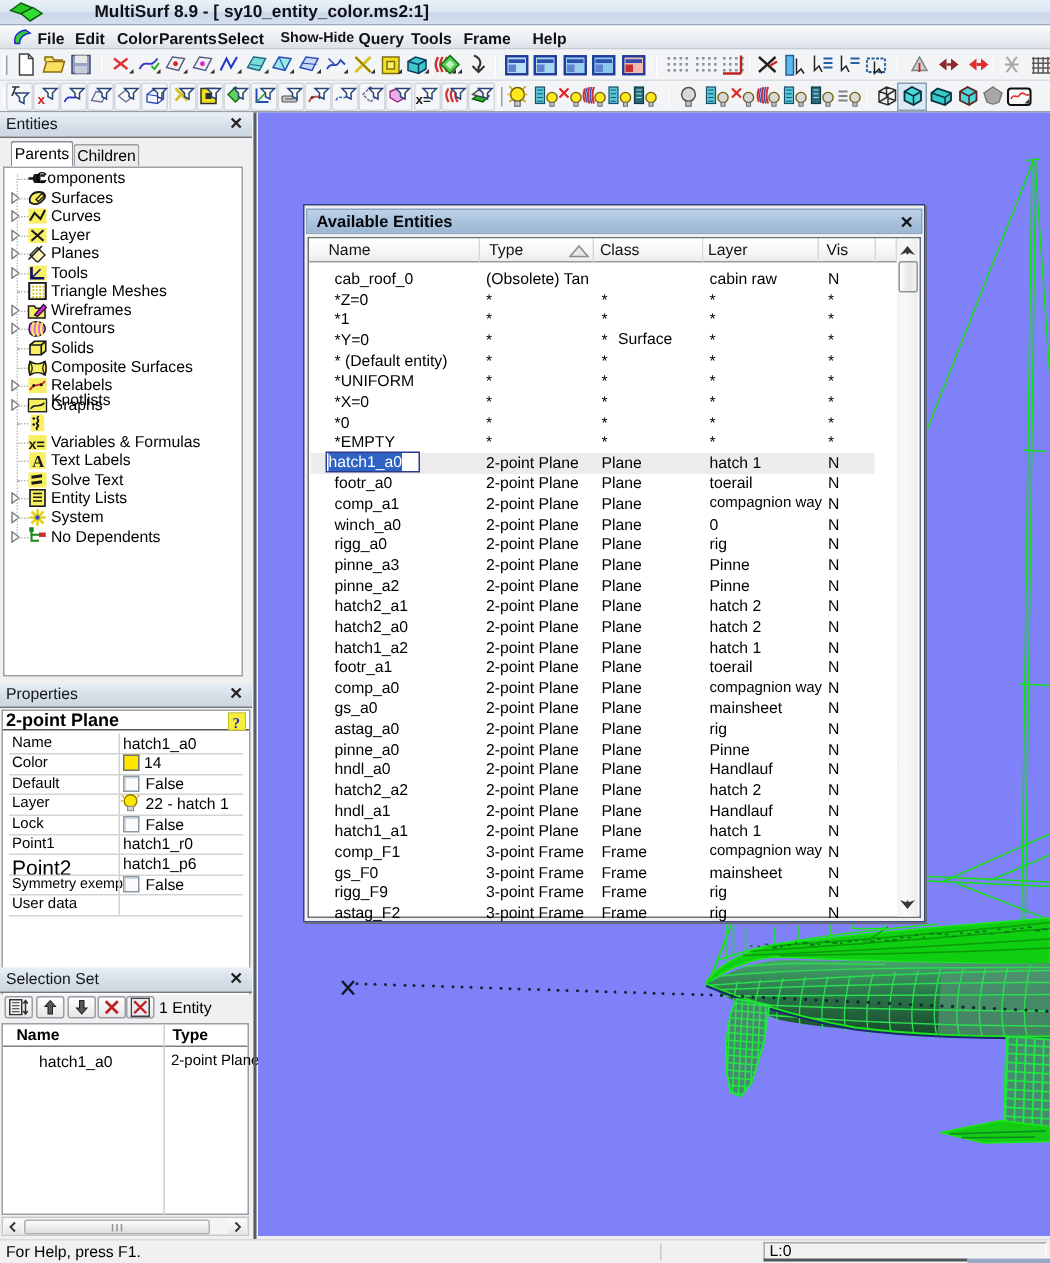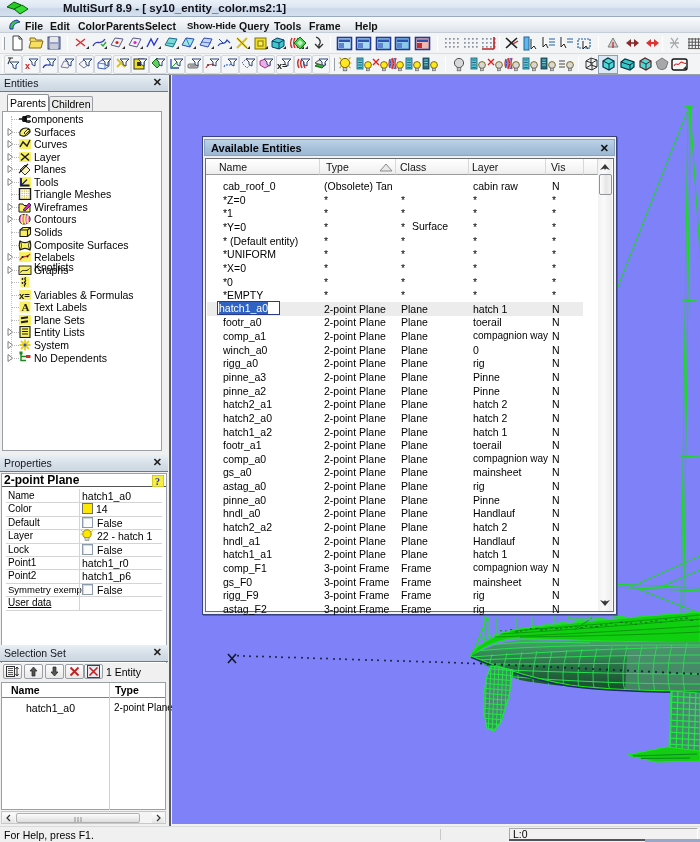--- a/index.html
+++ b/index.html
@@ -640,21 +640,21 @@
 <svg class="abs" style="left:15px; top:189.25px;" width="14" height="12" viewBox="0 0 14 12">
           <rect x="1.5" y="0.5" width="11" height="11" fill="#f8f060"></rect>
           <text x="3.5" y="10" font-size="11" font-weight="bold" fill="#1a1a1a" font-family="Liberation Serif">A</text>
         </svg>
 <div class="abs" style="left:31px; top:189.2px; white-space:nowrap;">Text Labels</div>
 <div class="abs" style="left:8px; top:207.8px; width:8px; height:1px; border-top:1px dotted #b8b8b8;"></div>
 <svg class="abs" style="left:15px; top:201.8px;" width="14" height="12" viewBox="0 0 14 12">
           <rect x="1" y="1" width="12" height="10" fill="#f8f060"></rect>
           <path d="M3 4.2 L10 3.2 M3 8.2 L10 7.2" stroke="#1a1a1a" stroke-width="2"></path>
         </svg>
-<div class="abs" style="left:31px; top:201.8px; white-space:nowrap;">Plane Sets</div>
+<div class="abs" style="left:31px; top:201.8px; white-space:nowrap;">Solve Text</div>
 <svg class="abs" style="left:3px; top:216.4px" width="8" height="8" viewBox="0 0 8 8">
           <path d="M2 0.5 L6.5 4 L2 7.5 Z" fill="#fff" stroke="#808080" stroke-width="1"></path>
         </svg>
 <div class="abs" style="left:8px; top:220.4px; width:8px; height:1px; border-top:1px dotted #b8b8b8;"></div>
 <svg class="abs" style="left:15px; top:214.35000000000002px;" width="14" height="12" viewBox="0 0 14 12">
           <rect x="2" y="0.5" width="10" height="11" fill="#f8f060" stroke="#1a1a1a" stroke-width="1.1"></rect>
           <path d="M4 3 L10 3 M4 5.5 L10 5.5 M4 8 L10 8" stroke="#1a1a1a" stroke-width="1"></path>
         </svg>
 <div class="abs" style="left:31px; top:214.4px; white-space:nowrap;">Entity Lists</div>
 <svg class="abs" style="left:3px; top:228.9px" width="8" height="8" viewBox="0 0 8 8">
@@ -713,28 +713,28 @@
         <path d="M1 1 L3 3 M13 1 L11 3 M0.5 5 L2.5 5" stroke="#d8c020" stroke-width="1"></path>
       </svg>
 <div class="abs" style="left:97px; top:57.2px;">22 - hatch 1</div>
 <div class="abs" style="left:8px; top:70.6px; width:74px; white-space:nowrap; font-size:10px;">Lock</div>
 <div class="abs" style="left:6px; top:83.0px; width:156px; height:1px; background:#d4d4d4;"></div>
 <div class="abs" style="left:82px; top:70.6px; width:11px; height:11px; background:#fbfbfb; border:1px solid #8a9aa8; box-shadow:inset 1px 1px 0 #d0d8e0;"></div>
 <div class="abs" style="left:97px; top:70.6px;">False</div>
 <div class="abs" style="left:8px; top:84.0px; width:74px; white-space:nowrap; font-size:10px;">Point1</div>
 <div class="abs" style="left:6px; top:96.4px; width:156px; height:1px; background:#d4d4d4;"></div>
 <div class="abs" style="left:82px; top:84.0px;">hatch1_r0</div>
-<div class="abs" style="left:8px; top:97.4px; width:92px; white-space:nowrap; font-size:10px;">Point2</div>
+<div class="abs" style="left:8px; top:97.4px; width:92px; white-space:nowrap; font-size:14px;">Point2</div>
 <div class="abs" style="left:6px; top:109.8px; width:156px; height:1px; background:#d4d4d4;"></div>
 <div class="abs" style="left:82px; top:97.4px;">hatch1_p6</div>
 <div class="abs" style="left:8px; top:110.8px; width:74px; white-space:nowrap; font-size:9.5px;">Symmetry exempt</div>
 <div class="abs" style="left:6px; top:123.2px; width:156px; height:1px; background:#d4d4d4;"></div>
 <div class="abs" style="left:82px; top:110.8px; width:11px; height:11px; background:#fbfbfb; border:1px solid #8a9aa8; box-shadow:inset 1px 1px 0 #d0d8e0;"></div>
 <div class="abs" style="left:97px; top:110.8px;">False</div>
-<div class="abs" style="left:8px; top:124.2px; width:74px; white-space:nowrap; font-size:10px;text-decoration:underline;">User data</div>
+<div class="abs" style="left:8px; top:124.2px; width:74px; white-space:nowrap; font-size:10px;">User data</div>
 <div class="abs" style="left:6px; top:136.6px; width:156px; height:1px; background:#d4d4d4;"></div>
 <div class="abs" style="left:82px; top:124.2px;"></div>
 <div class="abs" style="left:79px; top:16px; width:1px; height:121px; background:#d4d4d4;"></div>
     </div>
 
   <div class="ptitle" style="top:570px">
       <span class="t">Selection Set</span>
       <span class="x">✕</span>
     </div>
   <div class="abs" style="left:0; top:588px; width:168px; height:163px; background:#f0f0f0;">

